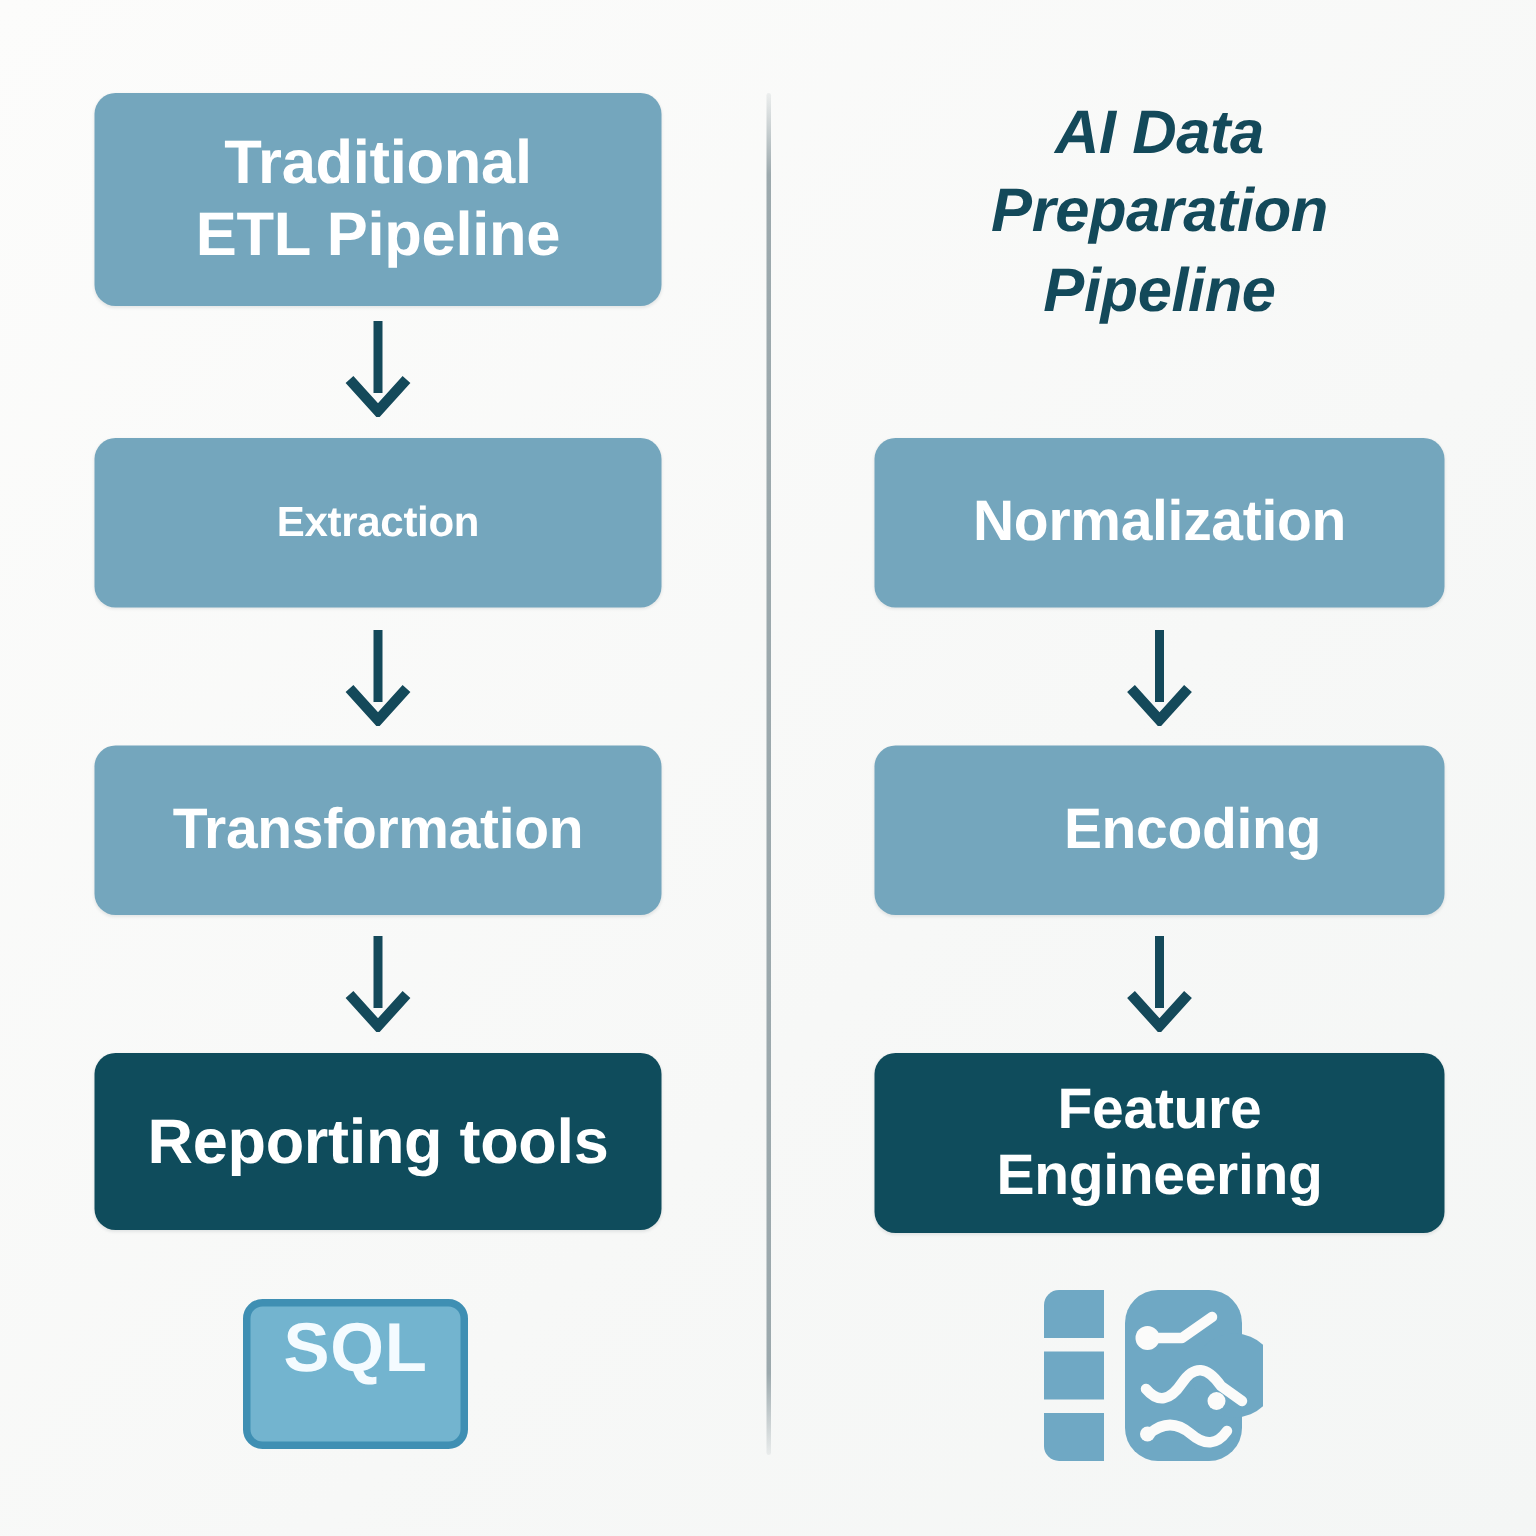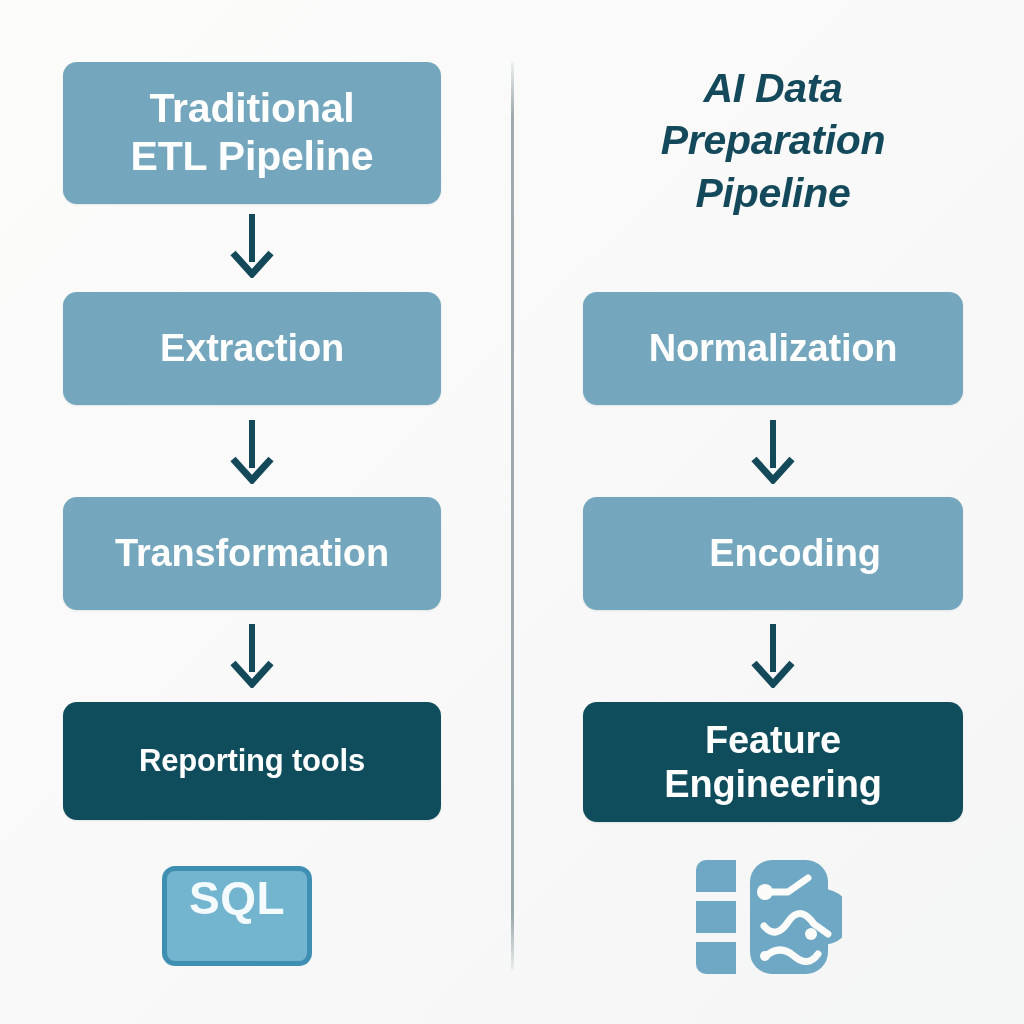--- a/index.html
+++ b/index.html
@@ -59,23 +59,23 @@
     letter-spacing: -0.2px;
     line-height: 1.16;
     white-space: pre-line;
     box-shadow: 0 1px 2px rgba(40,60,70,0.10);
   }
   .node.mid   { background: #74a6bd; }
   .node.dark  { background: #0f4c5c; }
 
   
   #node-l0 { left: 63px;  top: 62px;  width: 378px; height: 142px; font-size: 41px; }
-  #node-l1 { left: 63px;  top: 292px; width: 378px; height: 113px; font-size: 38px; }
+  #node-l1 { left: 63px;  top: 292px; width: 378px; height: 113px; font-size: 28px; }
   #node-l2 { left: 63px;  top: 497px; width: 378px; height: 113px; font-size: 38px; }
-  #node-l3 { left: 63px;  top: 702px; width: 378px; height: 118px; font-size: 31px; }
+  #node-l3 { left: 63px;  top: 702px; width: 378px; height: 118px; font-size: 42px; }
 
   
   #node-r1 { left: 583px; top: 292px; width: 380px; height: 113px; font-size: 38px; }
   #node-r2 { left: 583px; top: 497px; width: 380px; height: 113px; font-size: 38px; padding-left: 44px; }
   #node-r3 { left: 583px; top: 702px; width: 380px; height: 120px; font-size: 38px; }
 
   
   #heading-right {
     position: absolute;
     left: 583px;

